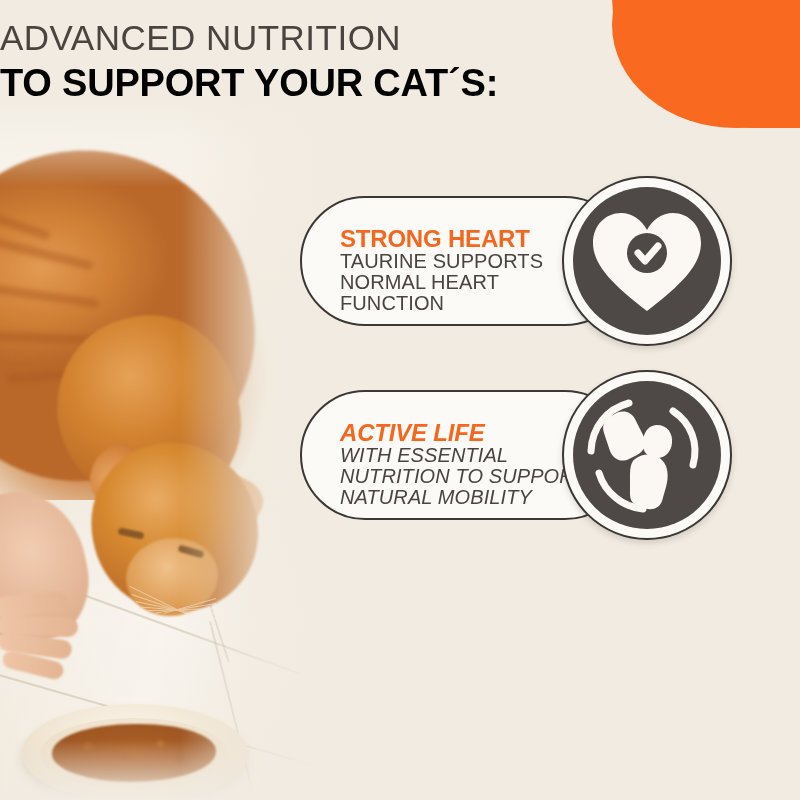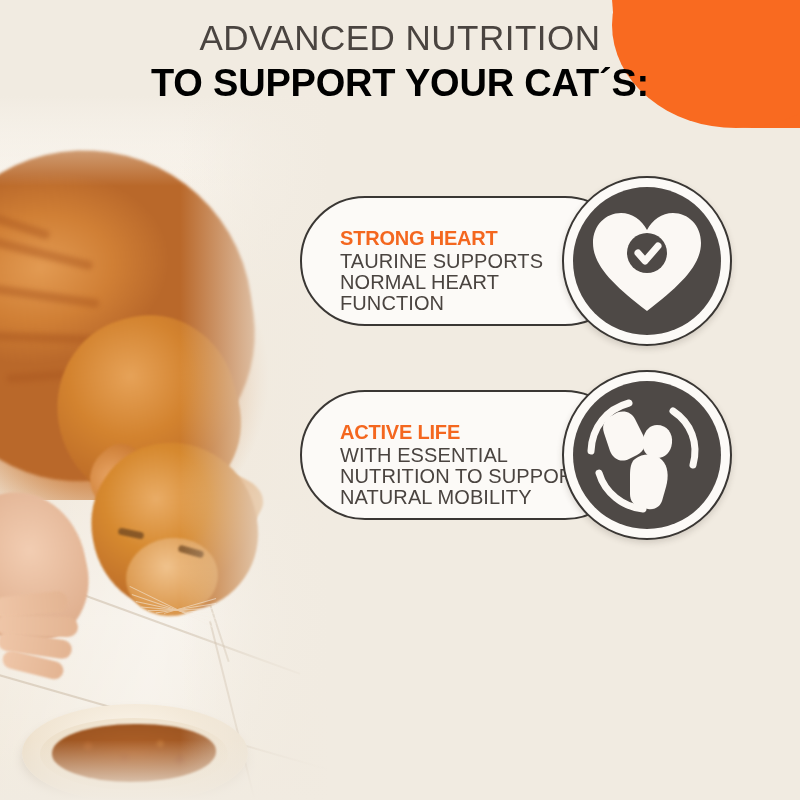--- a/index.html
+++ b/index.html
@@ -40,21 +40,21 @@
     border-radius: 50%;
     background: #F96A20;
   }
 
   
   .headline {
     position: absolute;
     top: 16px;
     left: 0;
     width: 800px;
-    text-align: center;
+    text-align: left;
     z-index: 5;
   }
   .headline .line1 {
     display: block;
     font-size: 35px;
     letter-spacing: 0.5px;
     color: #4A4440;
     font-weight: 400;
     line-height: 44px;
     white-space: nowrap;
@@ -301,21 +301,21 @@
 
   
   .benefit-row {
     position: absolute;
     left: 300px;
     width: 400px;
     height: 160px;
     z-index: 6;
   }
   .row-1 { top: 176px; }
-  .row-2 { top: 370px; }
+  .row-2 { top: 370px; font-style: italic; }
   .row-3 { top: 565px; }
 
   .pill {
     position: absolute;
     left: 0;
     top: 20px;
     width: 330px;
     height: 130px;
     background: #FCFAF7;
     border: 2px solid #3A3734;
@@ -323,21 +323,21 @@
     box-sizing: border-box;
   }
   .pill-text {
     position: absolute;
     left: 38px;
     top: 28px;
     width: 250px;
   }
   .pill-title {
     display: block;
-    font-size: 20px;
+    font-size: 24px;
     font-weight: 700;
     color: #F4671F;
     letter-spacing: -0.2px;
     line-height: 25px;
     white-space: nowrap;
   }
   .pill-desc {
     display: block;
     font-size: 20px;
     color: #4A4440;

